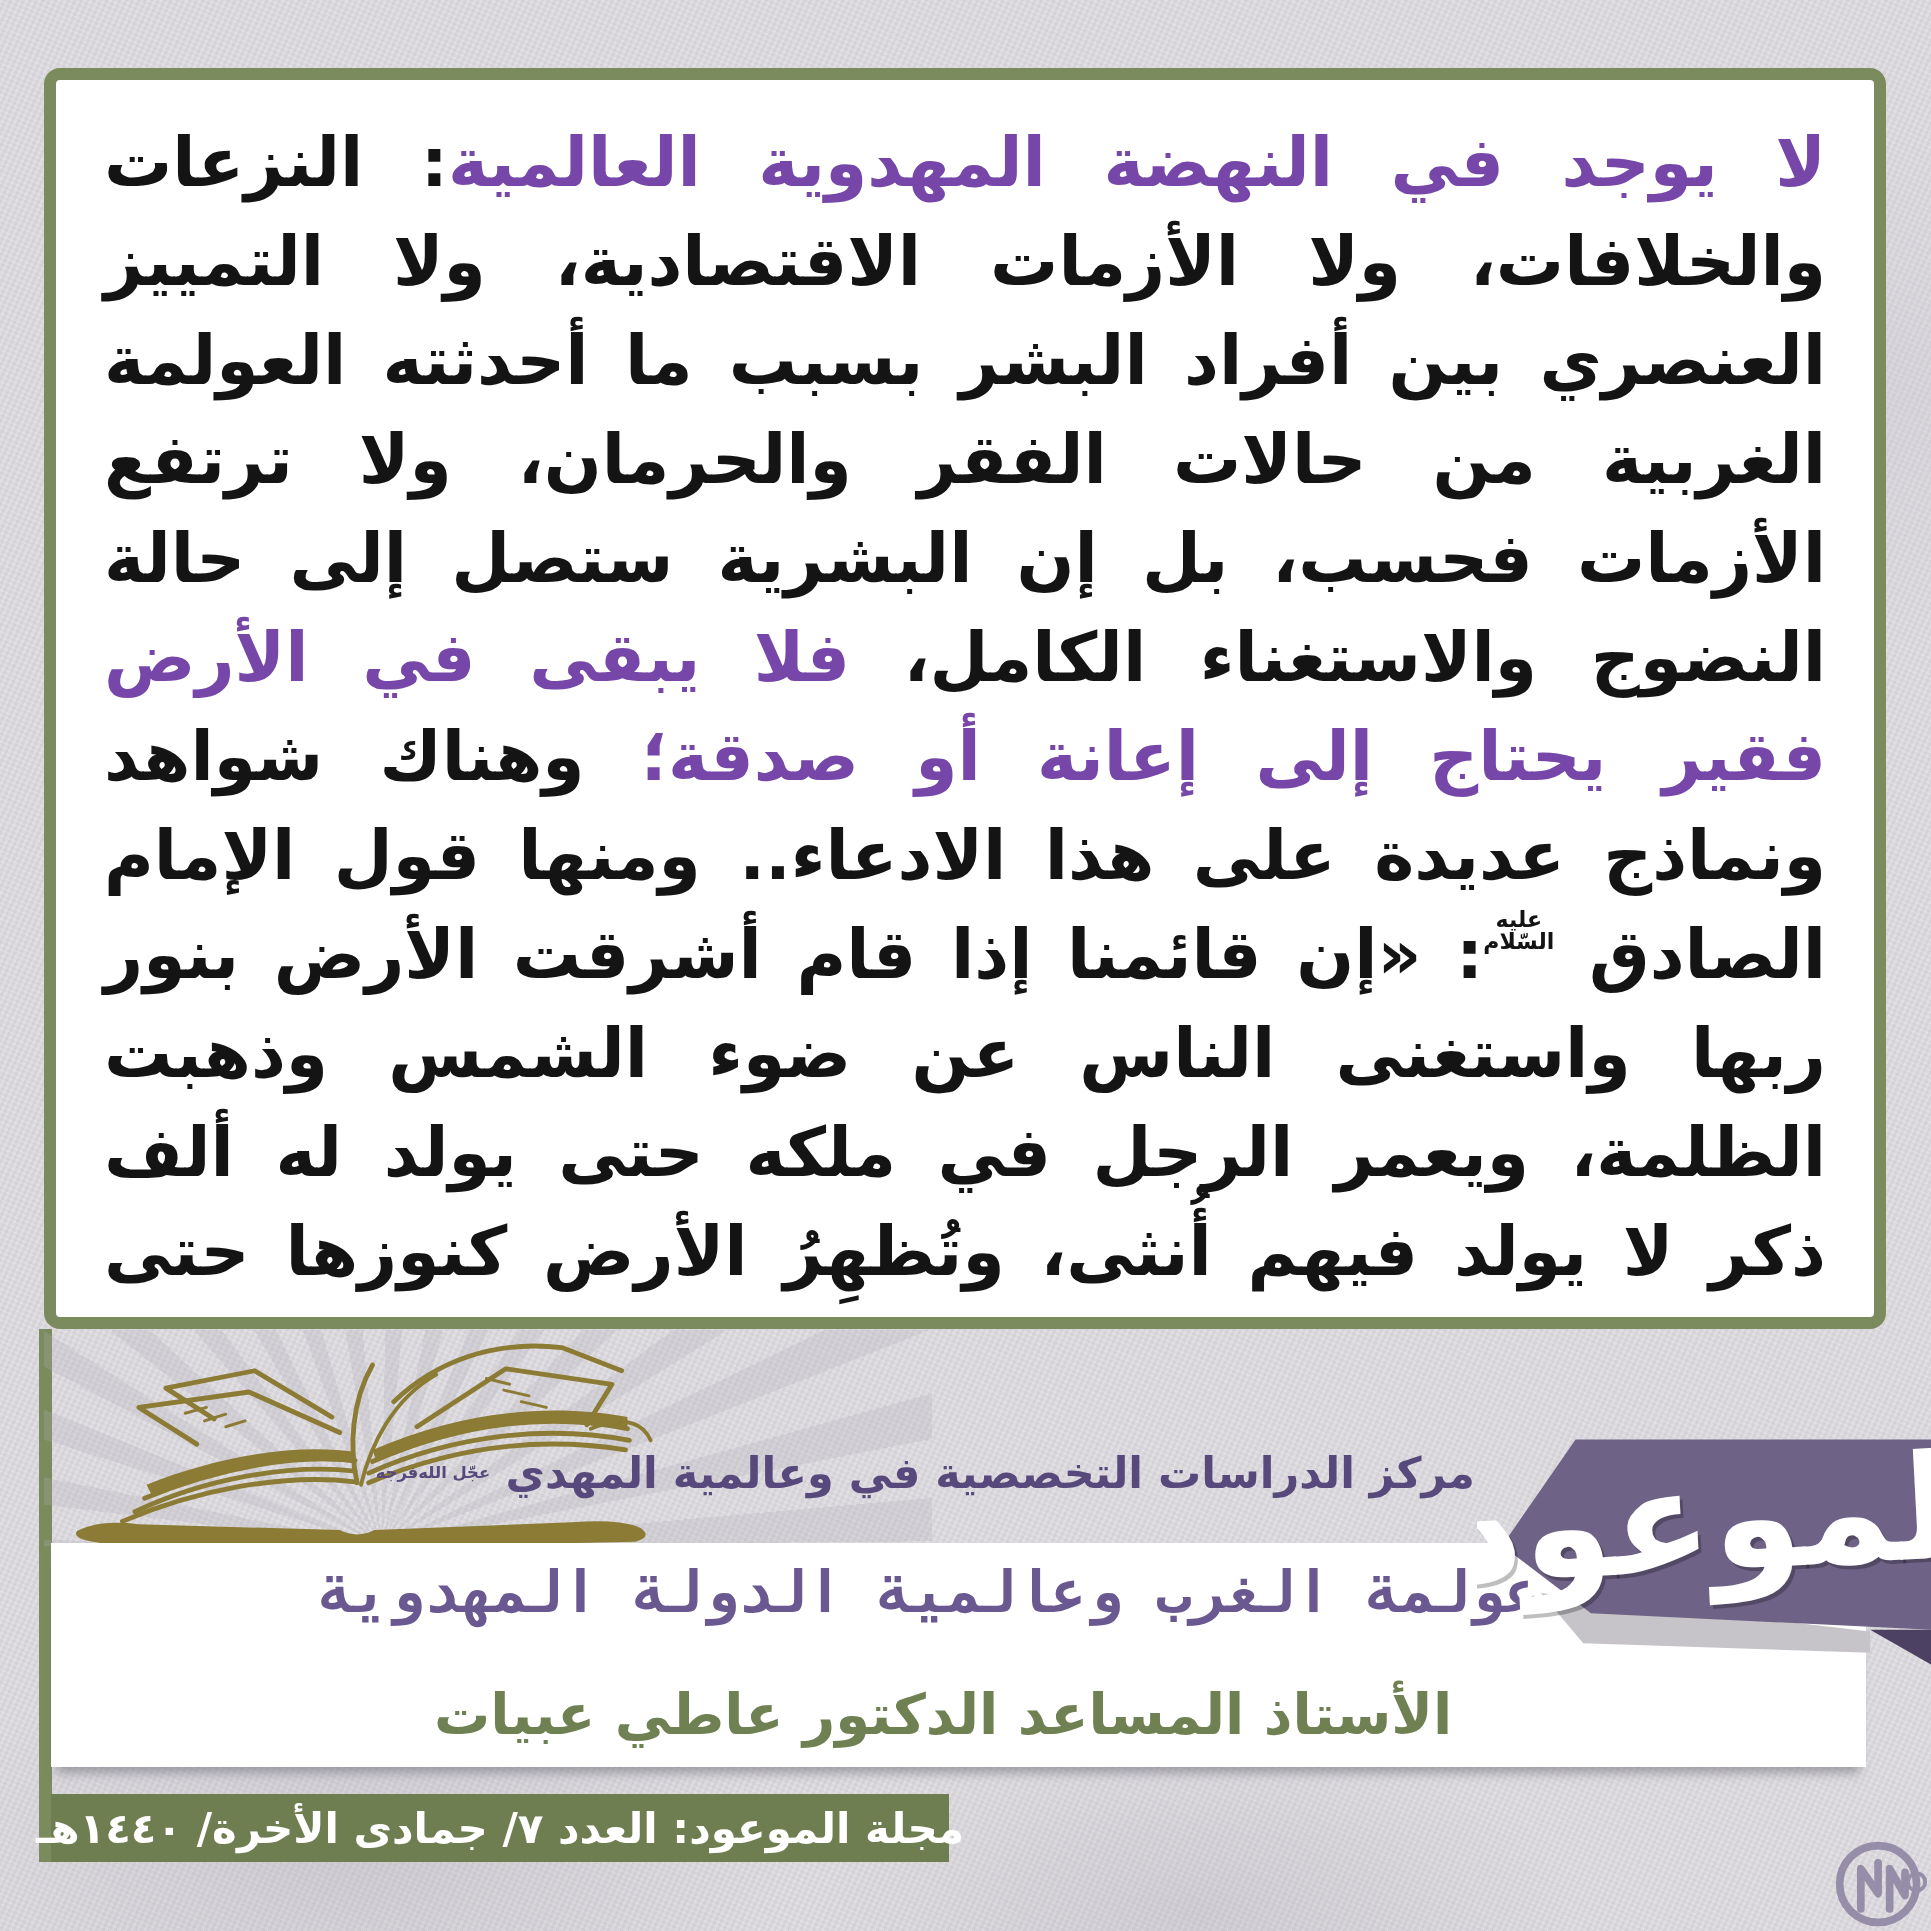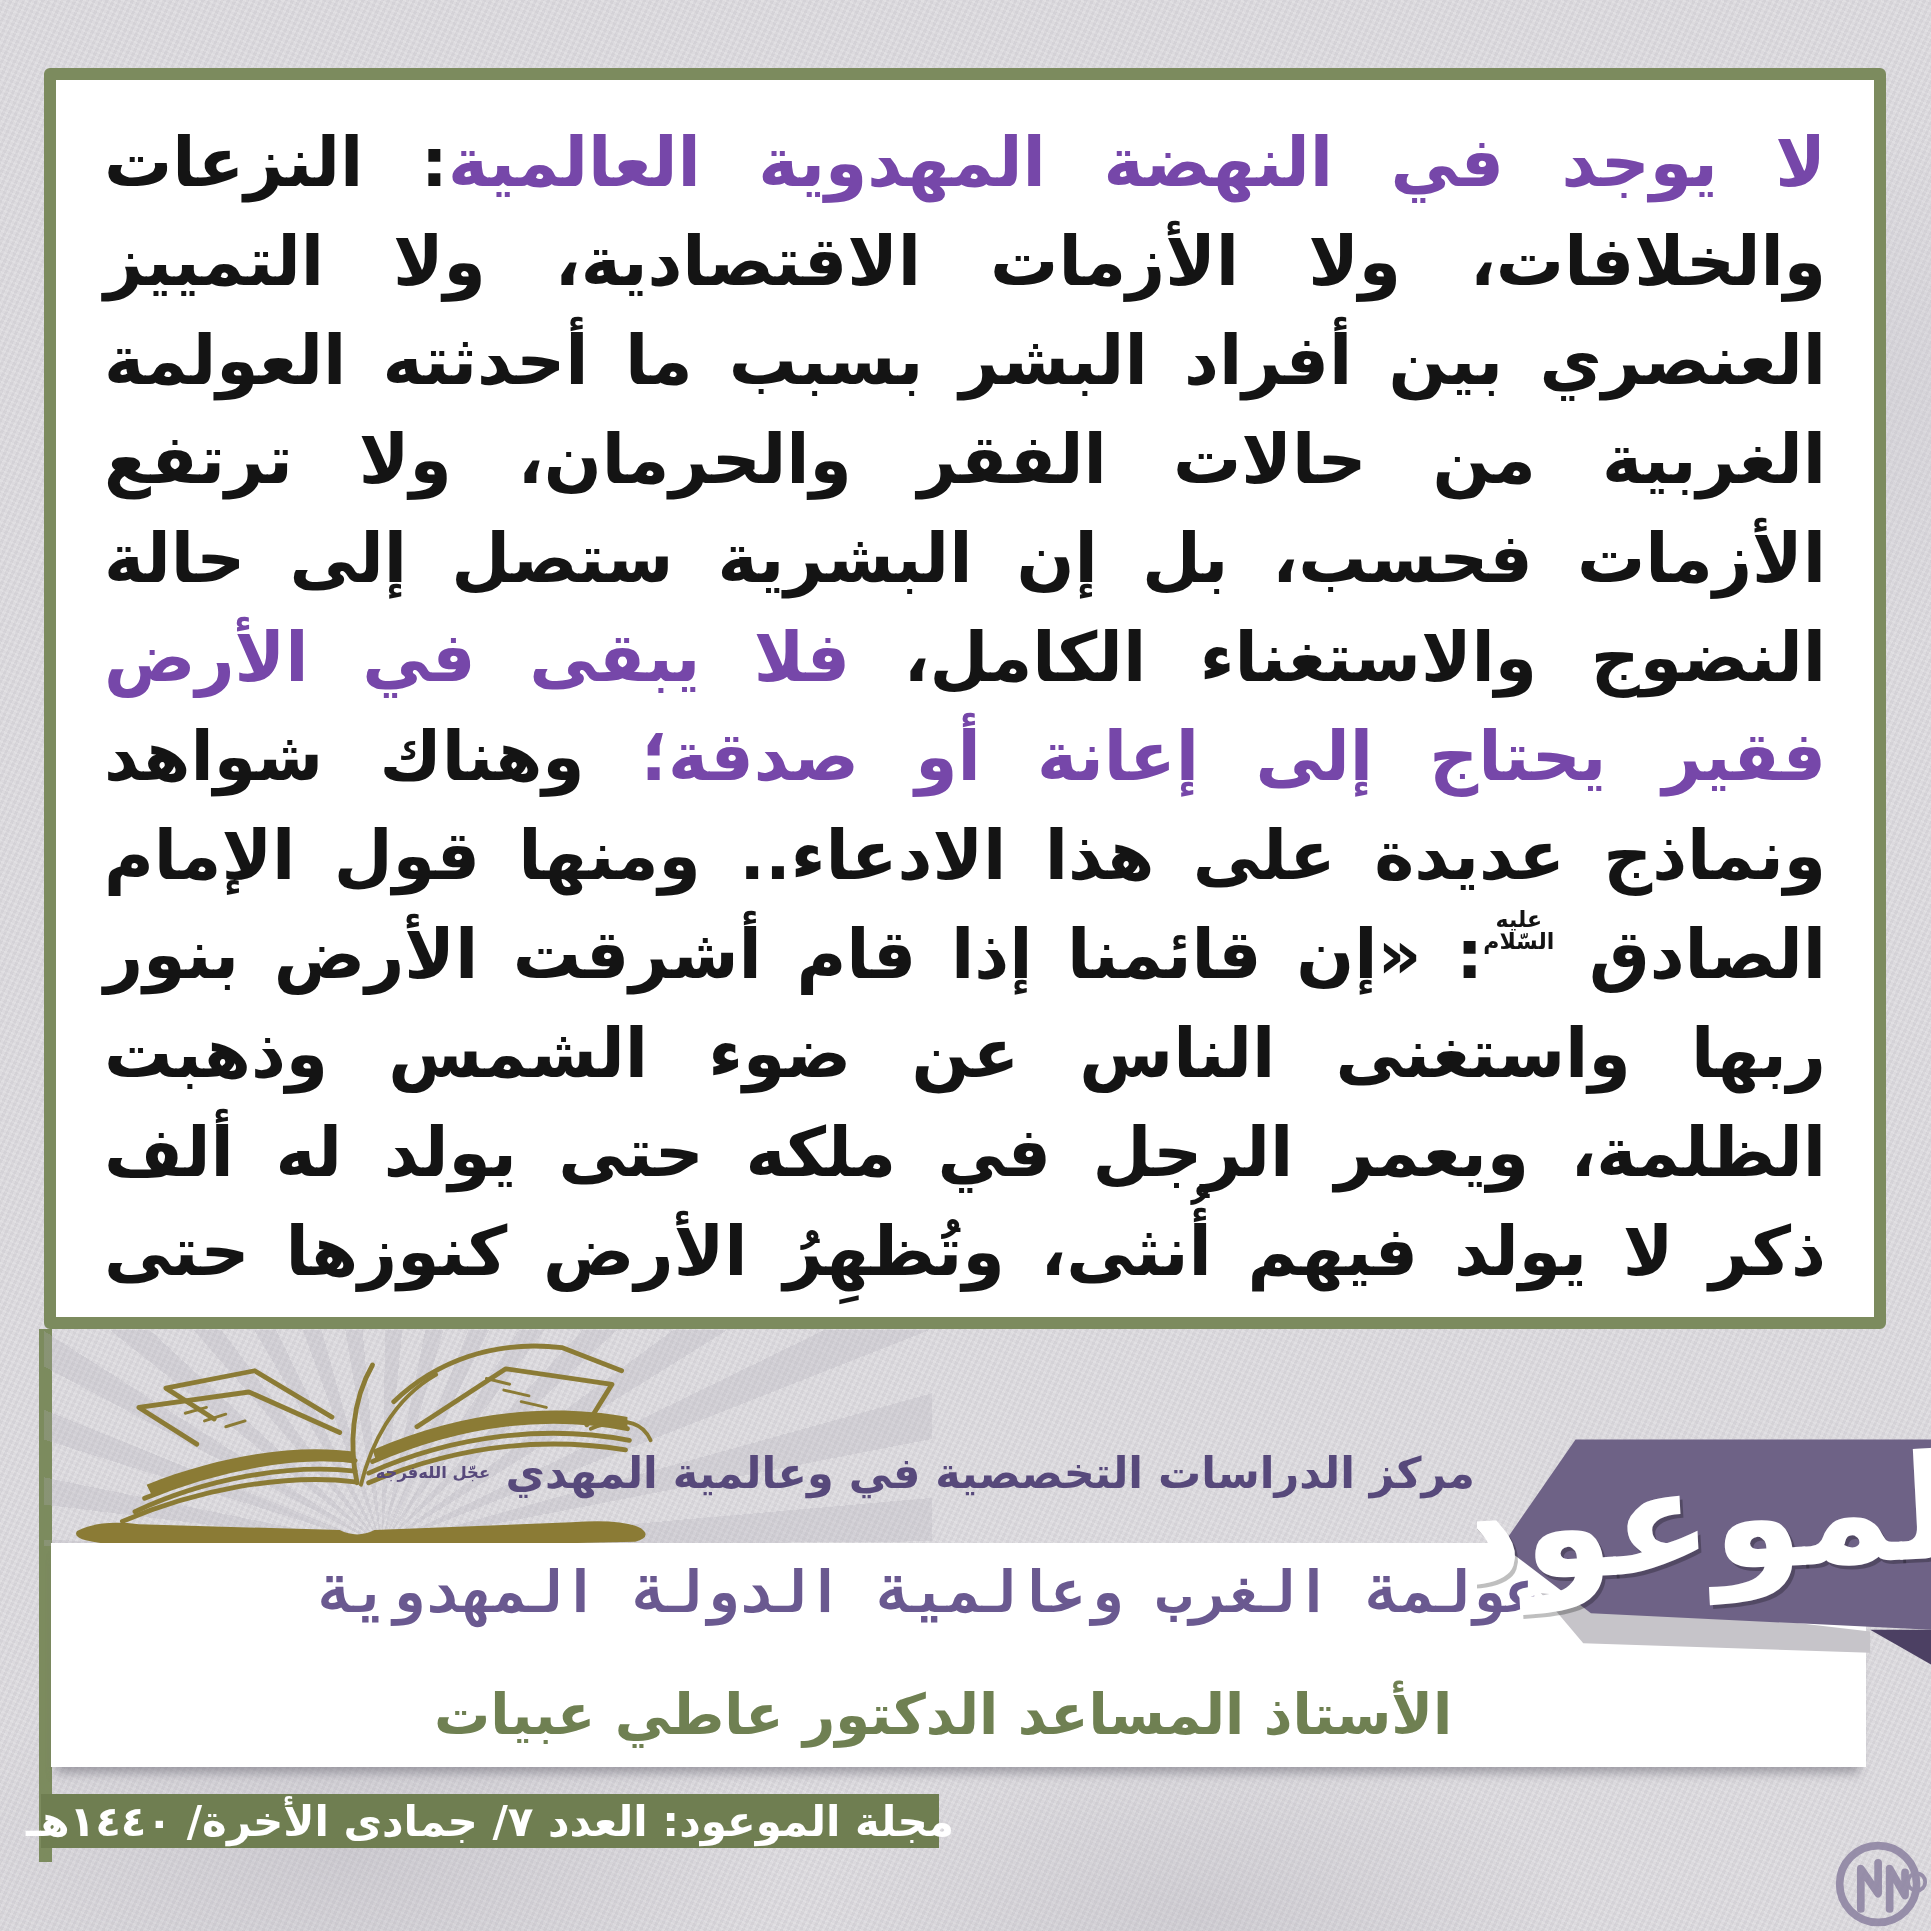--- a/index.html
+++ b/index.html
@@ -11,21 +11,21 @@
       radial-gradient(ellipse 676px 309px at 18% 96%, rgba(168,165,175,.30), transparent 65%),
       radial-gradient(ellipse 579px 270px at 62% 99%, rgba(168,165,175,.25), transparent 65%),
       radial-gradient(ellipse 483px 386px at 96% 20%, rgba(200,198,206,.35), transparent 70%),
       repeating-linear-gradient(115deg, rgba(255,255,255,.10) 0 2.9px, rgba(150,148,158,.06) 2.9px 5.8px),
       repeating-linear-gradient(23deg, rgba(255,255,255,.05) 0 1.9px, rgba(140,138,150,.05) 1.9px 4.8px);
   }
   
   .quote-box{
     position:absolute;left:44px;top:68px;width:1842px;height:1261px;
     box-sizing:border-box;background:#ffffff;
-    border:12.6px solid #7c8b5e;border-radius:6px;
+    border:12.6px solid #7c8b5e;border-radius:16px;
     padding:33px 48px 0 48px;overflow:hidden;
   }
   .quote-text{
     direction:rtl;text-align:justify;text-align-last:right;
     font-weight:bold;font-size:68px;line-height:99px;color:#141414;
     word-spacing:1.9px;
   }
   .purple{color:#7647a9;}
   .honorific{
     display:inline-flex;flex-direction:column;align-items:center;
@@ -59,21 +59,21 @@
   }
   .article-title{
     position:absolute;left:278px;top:1558px;width:1303px;text-align:center;direction:rtl;
     font-weight:bold;font-size:58px;color:#6a5990;white-space:nowrap;font-family:Liberation Mono, monospace;
   }
   .article-author{
     position:absolute;left:434px;top:1682px;width:1120px;text-align:left;direction:rtl;
     font-weight:bold;font-size:56px;color:#6f8052;white-space:nowrap;
   }
   .bottom-bar{
-    position:absolute;left:41px;top:1794px;width:898px;height:54px;background:#6f7e51;
+    position:absolute;left:51px;top:1794px;width:898px;height:68px;background:#6f7e51;
     display:flex;align-items:center;justify-content:center;direction:rtl;
     color:#ffffff;font-weight:bold;font-size:42px;white-space:nowrap;
   }
   .banner-svg{position:absolute;left:1477px;top:1419px;}
   .corner-logo-svg{position:absolute;left:1828px;top:1834px;opacity:.85;}
 </style>
 </head>
 <body>
 
 <div class="canvas">

